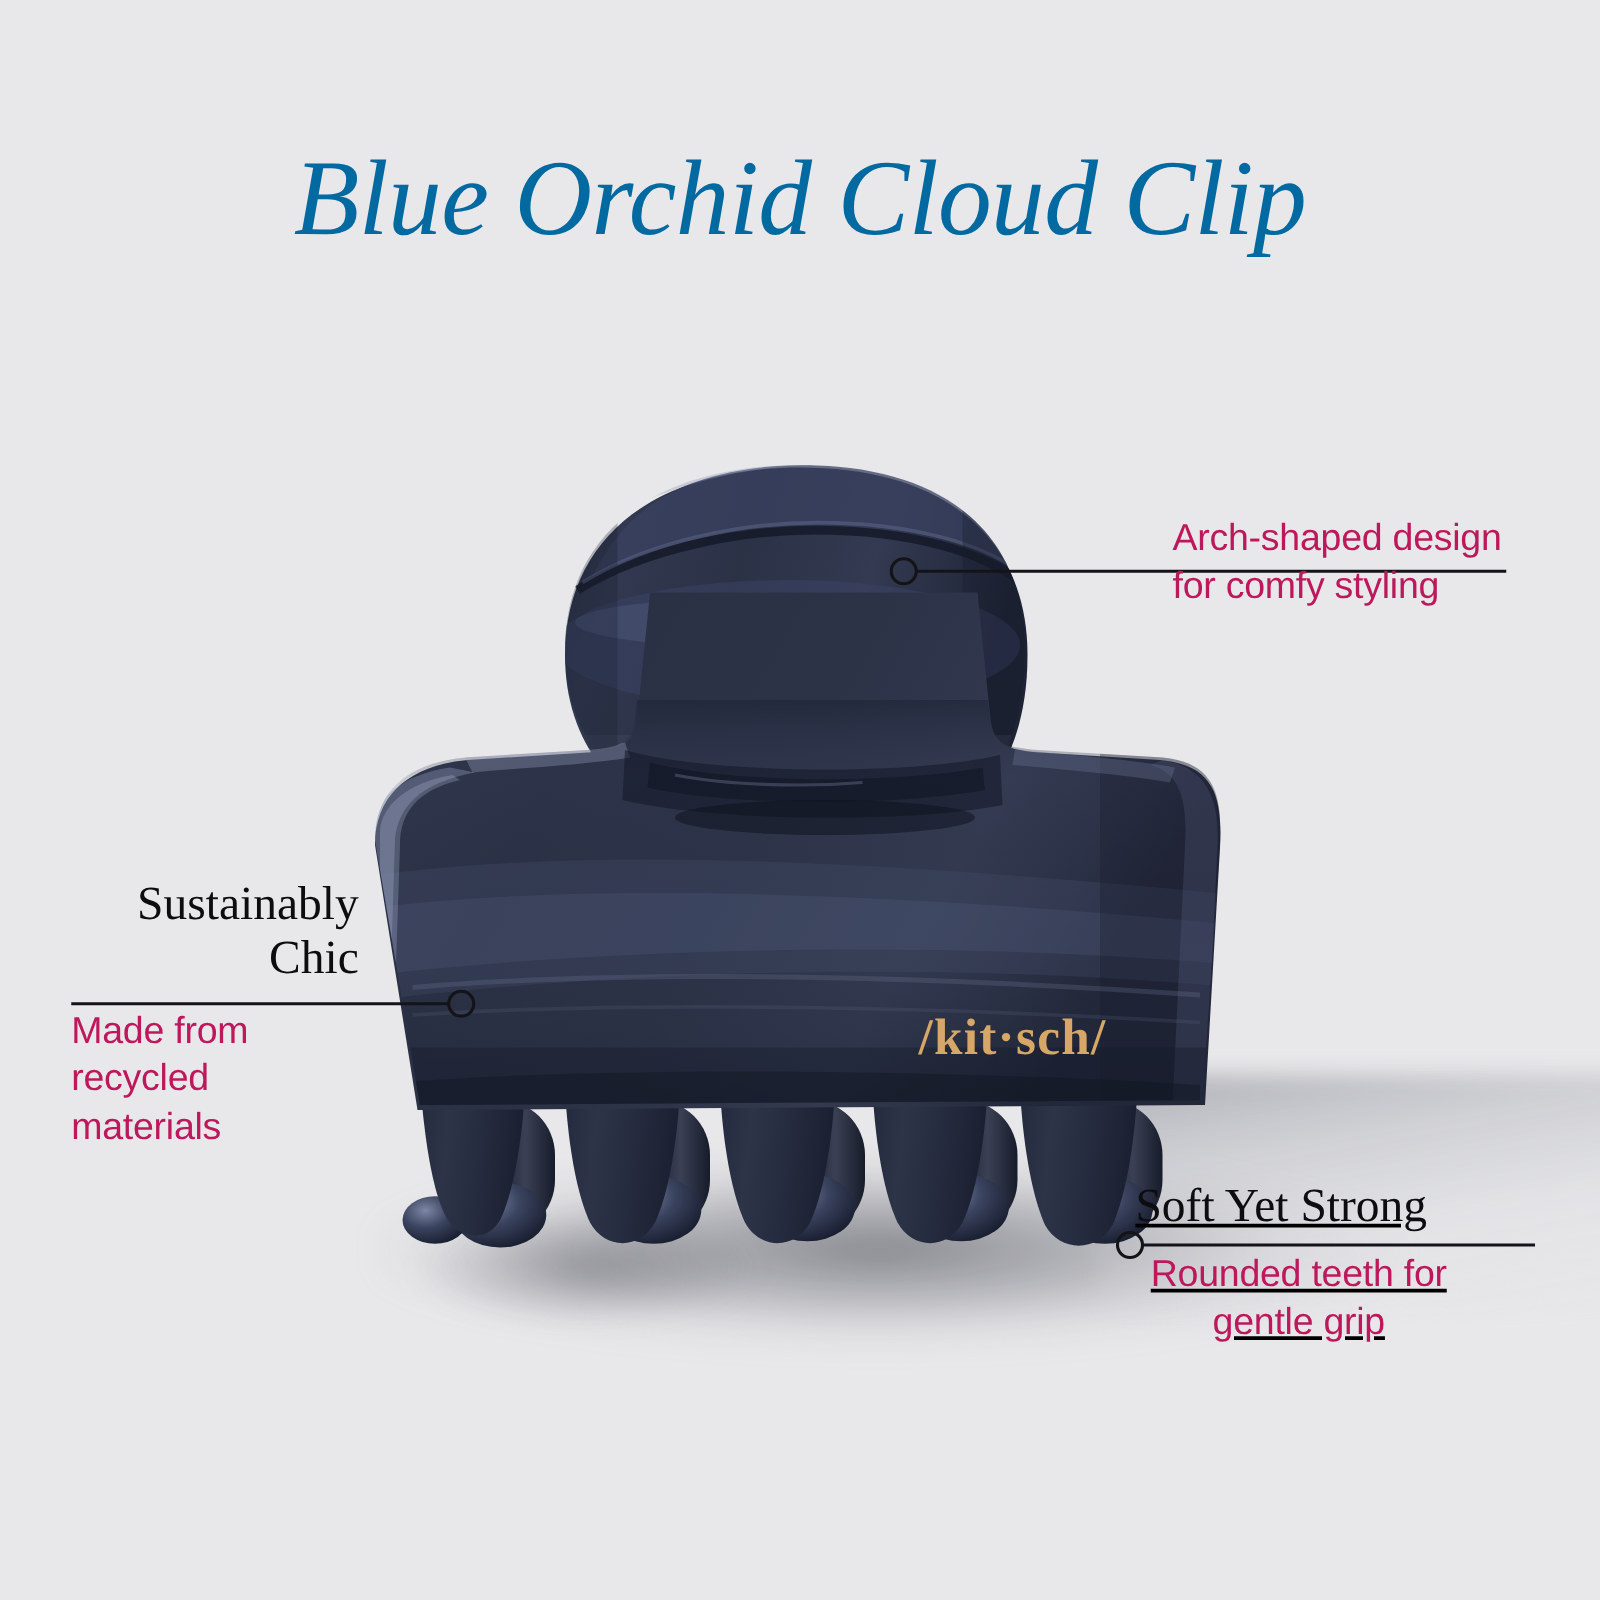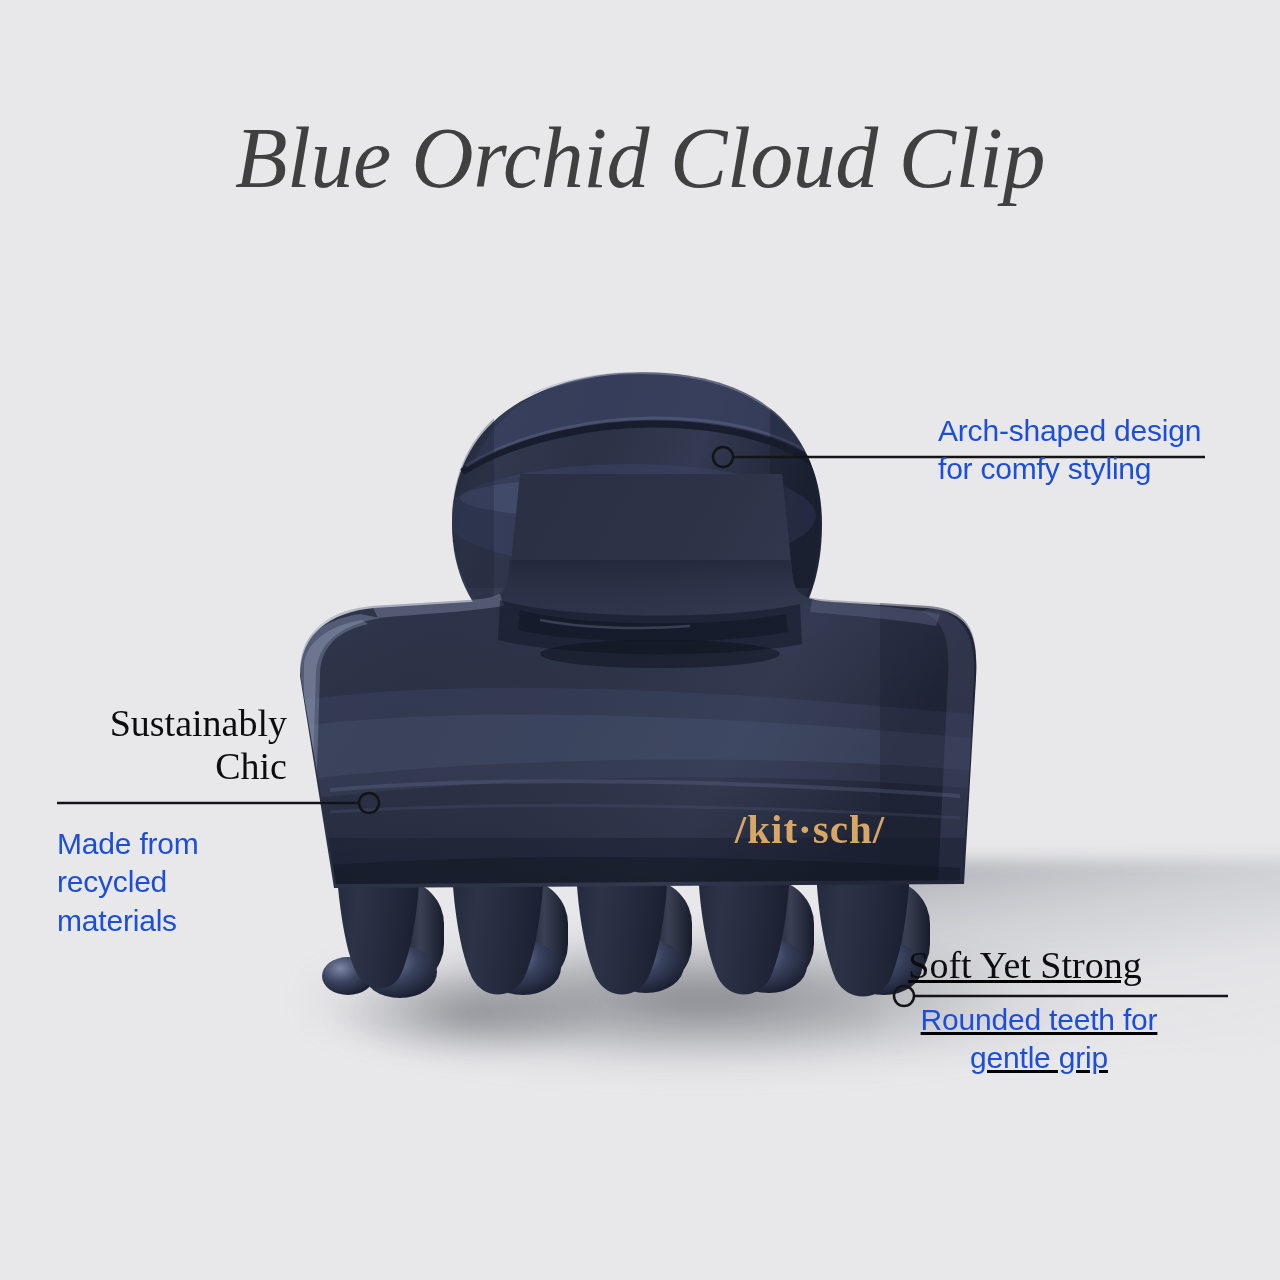--- a/index.html
+++ b/index.html
@@ -13,21 +13,21 @@
   .stage{position:absolute;inset:0;}
 
   
   .title{
     position:absolute;top:108px;left:0;width:1280px;
     text-align:center;
     font-family:"Liberation Serif", serif;
     font-style:italic;
     font-size:86px;
     letter-spacing:-0.5px;
-    color:#404040;
+    color:#0369a1;
     white-space:nowrap;
   }
 
   
   .floor-shadow{
     position:absolute;
     left:300px;top:900px;width:960px;height:200px;
     background:radial-gradient(ellipse 52% 48% at 42% 50%, rgba(60,62,72,.55) 0%, rgba(90,92,102,.34) 38%, rgba(150,152,160,.14) 64%, rgba(200,200,206,0) 86%);
     filter:blur(10px);
     pointer-events:none;
@@ -56,21 +56,21 @@
     font-family:"Liberation Serif", serif;
     font-size:38px;
     color:#0d0d0f;
     white-space:nowrap;
     line-height:1.12;
   }
   .callout .body{
     font-family:"Liberation Sans", sans-serif;
     font-size:30px;
     line-height:1.28;
-    color:#1d4ed8;
+    color:#be185d;
     margin-top:14px;
     letter-spacing:-0.2px;
   }
 
   
   #callout-comfort{left:938px;top:398px;width:300px;}
   
   #callout-sustain{left:57px;top:702px;width:310px;text-align:left;}
   
   #callout-soft{left:860px;top:944px;width:330px;text-decoration:underline;}
@@ -328,21 +328,21 @@
     <line x1="914" y1="996" x2="1228" y2="996" stroke="#141418" stroke-width="2.5"></line>
     <circle cx="904" cy="996" r="10" fill="none" stroke="#141418" stroke-width="2.5"></circle>
   </svg>
 
   <div class="callout" id="callout-comfort">
     <div class="body">Arch-shaped design for comfy styling</div>
   </div>
 
   <div class="callout" id="callout-sustain">
     <div class="head" style="white-space:normal;width:230px;text-align:right;">Sustainably Chic</div>
-    <div class="body" style="width:180px;margin-top:38px;">Made from recycled materials</div>
+    <div class="body" style="width:180px;margin-top:19px;">Made from recycled materials</div>
   </div>
 
   <div class="callout" id="callout-soft">
     <div class="head">Soft Yet Strong</div>
     <div class="body" style="width:240px;margin-left:59px;">Rounded teeth for gentle grip</div>
   </div>
 
 </div>
 
 </body></html>

